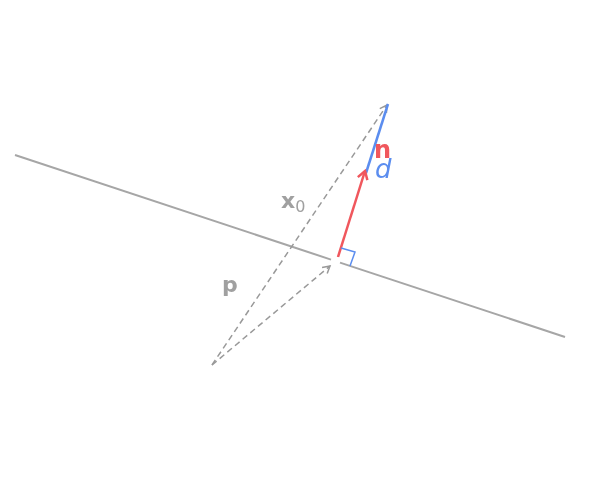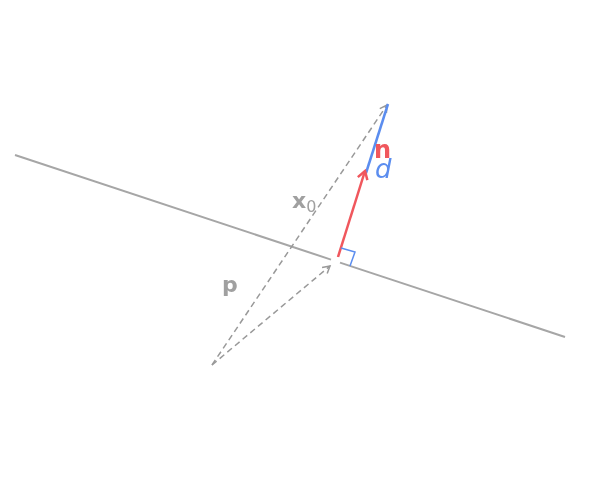--- a/index.html
+++ b/index.html
@@ -1,19 +1,19 @@
 <!DOCTYPE html>
 <html><head>
 <meta charset="utf-8">
 <style>
   html,body{margin:0;padding:0;background:#ffffff;}
   body{width:611px;height:482px;position:relative;overflow:hidden;font-family:"DejaVu Sans",sans-serif;}
   svg{position:absolute;left:0;top:0;}
   .lbl{position:absolute;line-height:1;}
-  .lbl-x{left:281px;top:190px;color:#a0a0a0;font-size:22px;font-weight:bold;margin-left:11px;}
+  .lbl-x{left:281px;top:190px;color:#a0a0a0;font-size:22px;font-weight:bold;}
   .lbl-x sub{font-weight:normal;font-size:16px;vertical-align:-4px;}
   .lbl-p{left:222px;top:274px;color:#a0a0a0;font-size:22px;font-weight:bold;}
   .lbl-n{left:374px;top:138px;color:#f0575d;font-size:24px;font-weight:bold;}
   .lbl-d{left:375px;top:156px;color:#5b8def;font-size:26px;font-style:italic;}
 </style>
 </head>
 <body>
 
 <svg width="611" height="482" viewBox="0 0 611 482">
   <defs>

